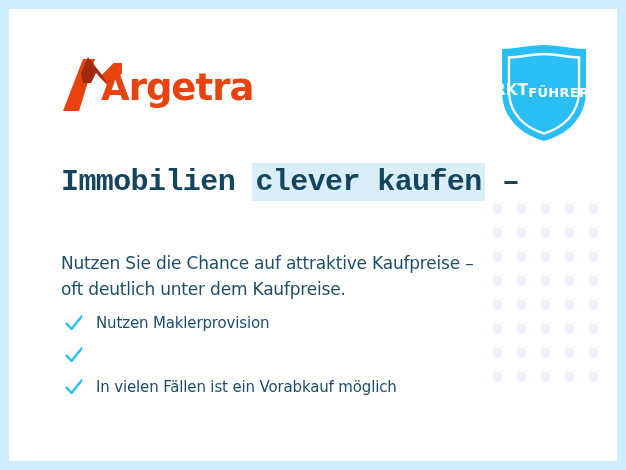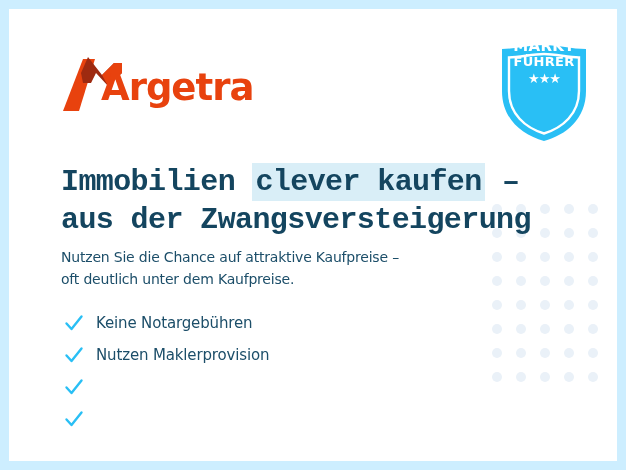--- a/index.html
+++ b/index.html
@@ -98,23 +98,23 @@
     height: 100px;
   }
   #market-leader-badge svg { display: block; }
   .badge-text-wrap {
     position: absolute;
     left: 0;
     top: 0;
     width: 96px;
     height: 100px;
     display: flex;
-    flex-direction: column;
+    flex-direction: row;
     align-items: center;
-    justify-content: flex-start;
+    justify-content: center;
     pointer-events: none;
   }
   .badge-line1 {
     font-family: "DejaVu Sans", sans-serif;
     font-weight: bold;
     font-size: 15px;
     color: #ffffff;
     letter-spacing: 0.3px;
     line-height: 1.05;
     margin-top: -4px;
@@ -156,21 +156,21 @@
   }
   .headline-line { display: block; white-space: nowrap; }
 
   
   #subheadline {
     position: absolute;
     left: 52px;
     top: 224px;
     width: 520px;
     font-family: "DejaVu Sans", sans-serif;
-    font-size: 14px;
+    font-size: 17px;
     line-height: 1.55;
     color: #1C4E69;
     letter-spacing: -0.2px;
   }
   .sub-line { display: block; white-space: nowrap; }
 
   
   #benefit-list {
     position: absolute;
     left: 55px;
@@ -267,47 +267,41 @@
       </svg>
       <div class="badge-text-wrap">
         <div class="badge-line1">MARKT</div>
         <div class="badge-line2">FÜHRER</div>
         <div class="badge-stars">★★★</div>
       </div>
     </div>
 
     <h1 id="headline">
       <span class="headline-line"><span>Immobilien </span><span class="hl">clever kaufen</span><span> –</span></span>
-      <span class="headline-line">aus der Zwangsversteigerung</span>
     </h1>
 
     <p id="subheadline">
       <span class="sub-line">Nutzen Sie die Chance auf attraktive Kaufpreise –</span>
       <span class="sub-line">oft deutlich unter dem Kaufpreise.</span>
     </p>
 
     <ul id="benefit-list">
-        <li>
-          <svg class="check-icon" viewBox="0 0 20 20">
-            <path d="M2.5 10.5 L7.5 16 L17.5 3.5" fill="none" stroke="#29BFF5" stroke-width="2.4" stroke-linecap="round" stroke-linejoin="round"></path>
-          </svg>
-          <span class="benefit-label">Keine Notargebühren</span>
-        </li>
         <li>
           <svg class="check-icon" viewBox="0 0 20 20">
             <path d="M2.5 10.5 L7.5 16 L17.5 3.5" fill="none" stroke="#29BFF5" stroke-width="2.4" stroke-linecap="round" stroke-linejoin="round"></path>
           </svg>
           <span class="benefit-label">Nutzen Maklerprovision</span>
         </li>
         <li>
           <svg class="check-icon" viewBox="0 0 20 20">
             <path d="M2.5 10.5 L7.5 16 L17.5 3.5" fill="none" stroke="#29BFF5" stroke-width="2.4" stroke-linecap="round" stroke-linejoin="round"></path>
           </svg>
         </li>
         <li>
           <svg class="check-icon" viewBox="0 0 20 20">
             <path d="M2.5 10.5 L7.5 16 L17.5 3.5" fill="none" stroke="#29BFF5" stroke-width="2.4" stroke-linecap="round" stroke-linejoin="round"></path>
           </svg>
+          <span class="benefit-label">In vielen Fällen ist ein Vorabkauf möglich</span>
         </li>
       </ul>
 
   </div>
 </div>
 
 </body></html>

